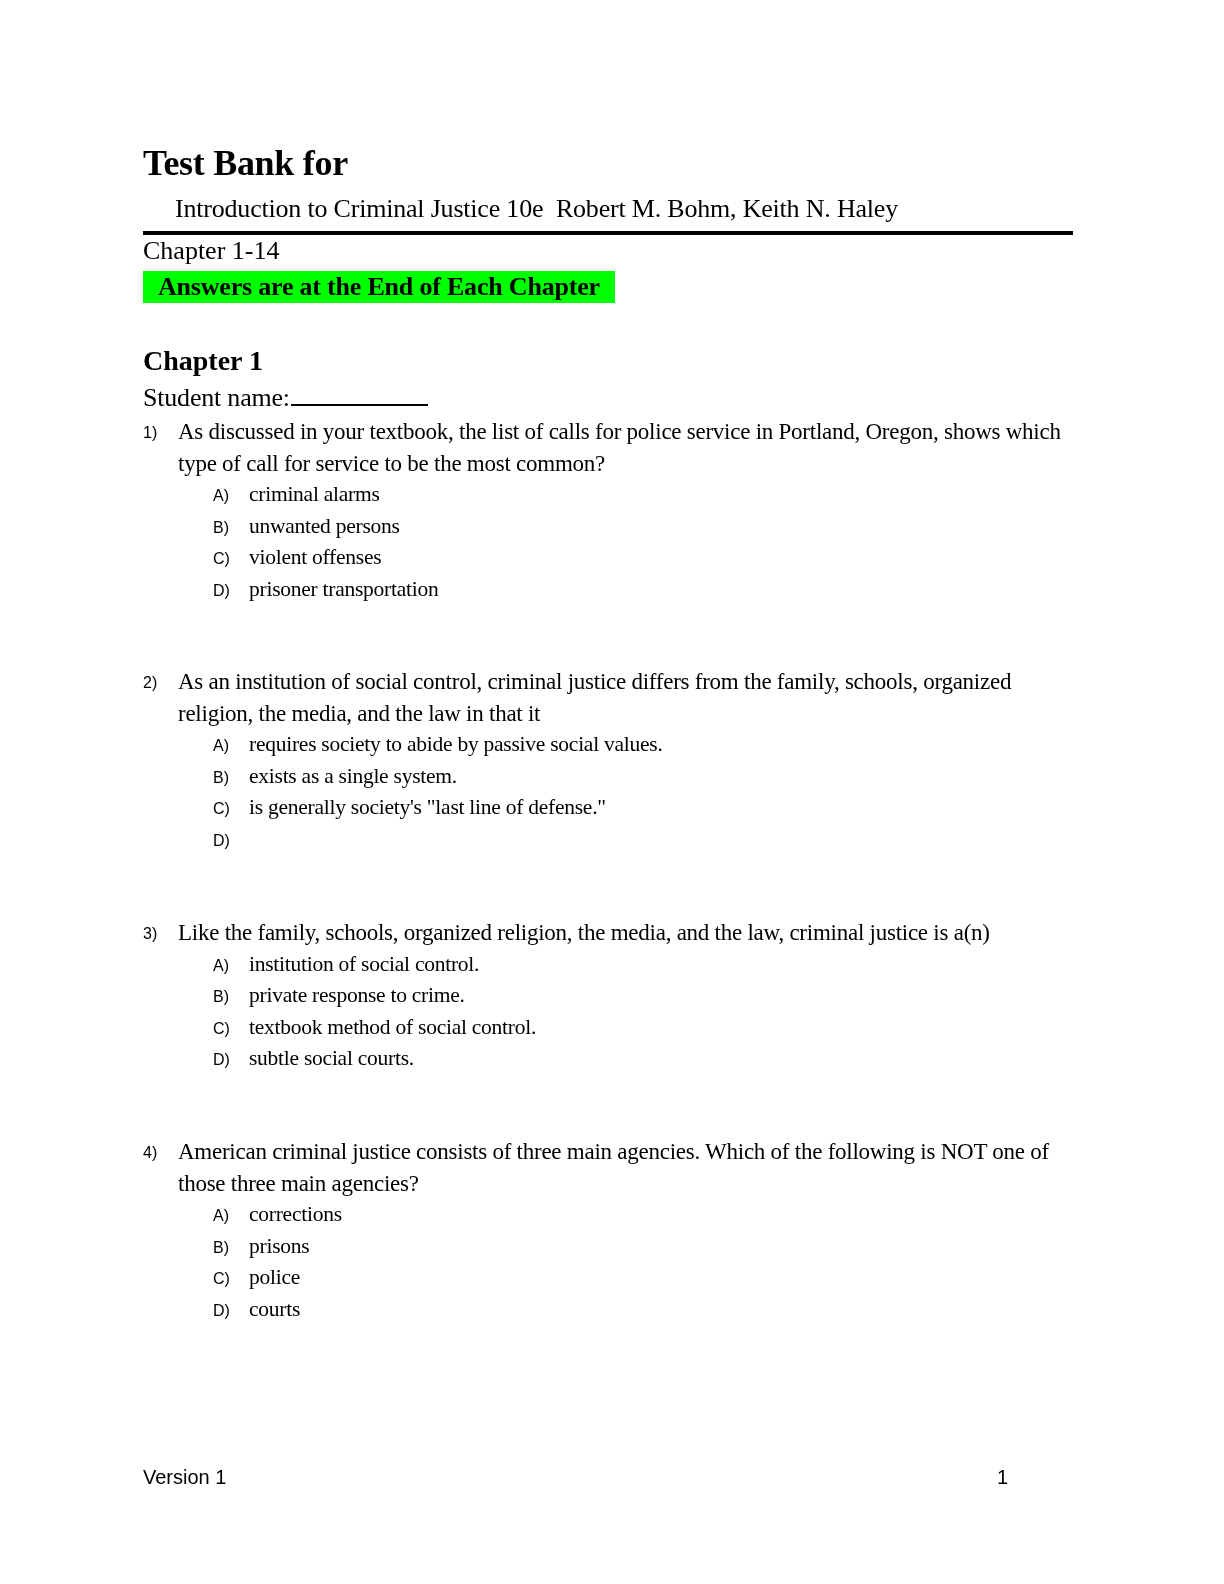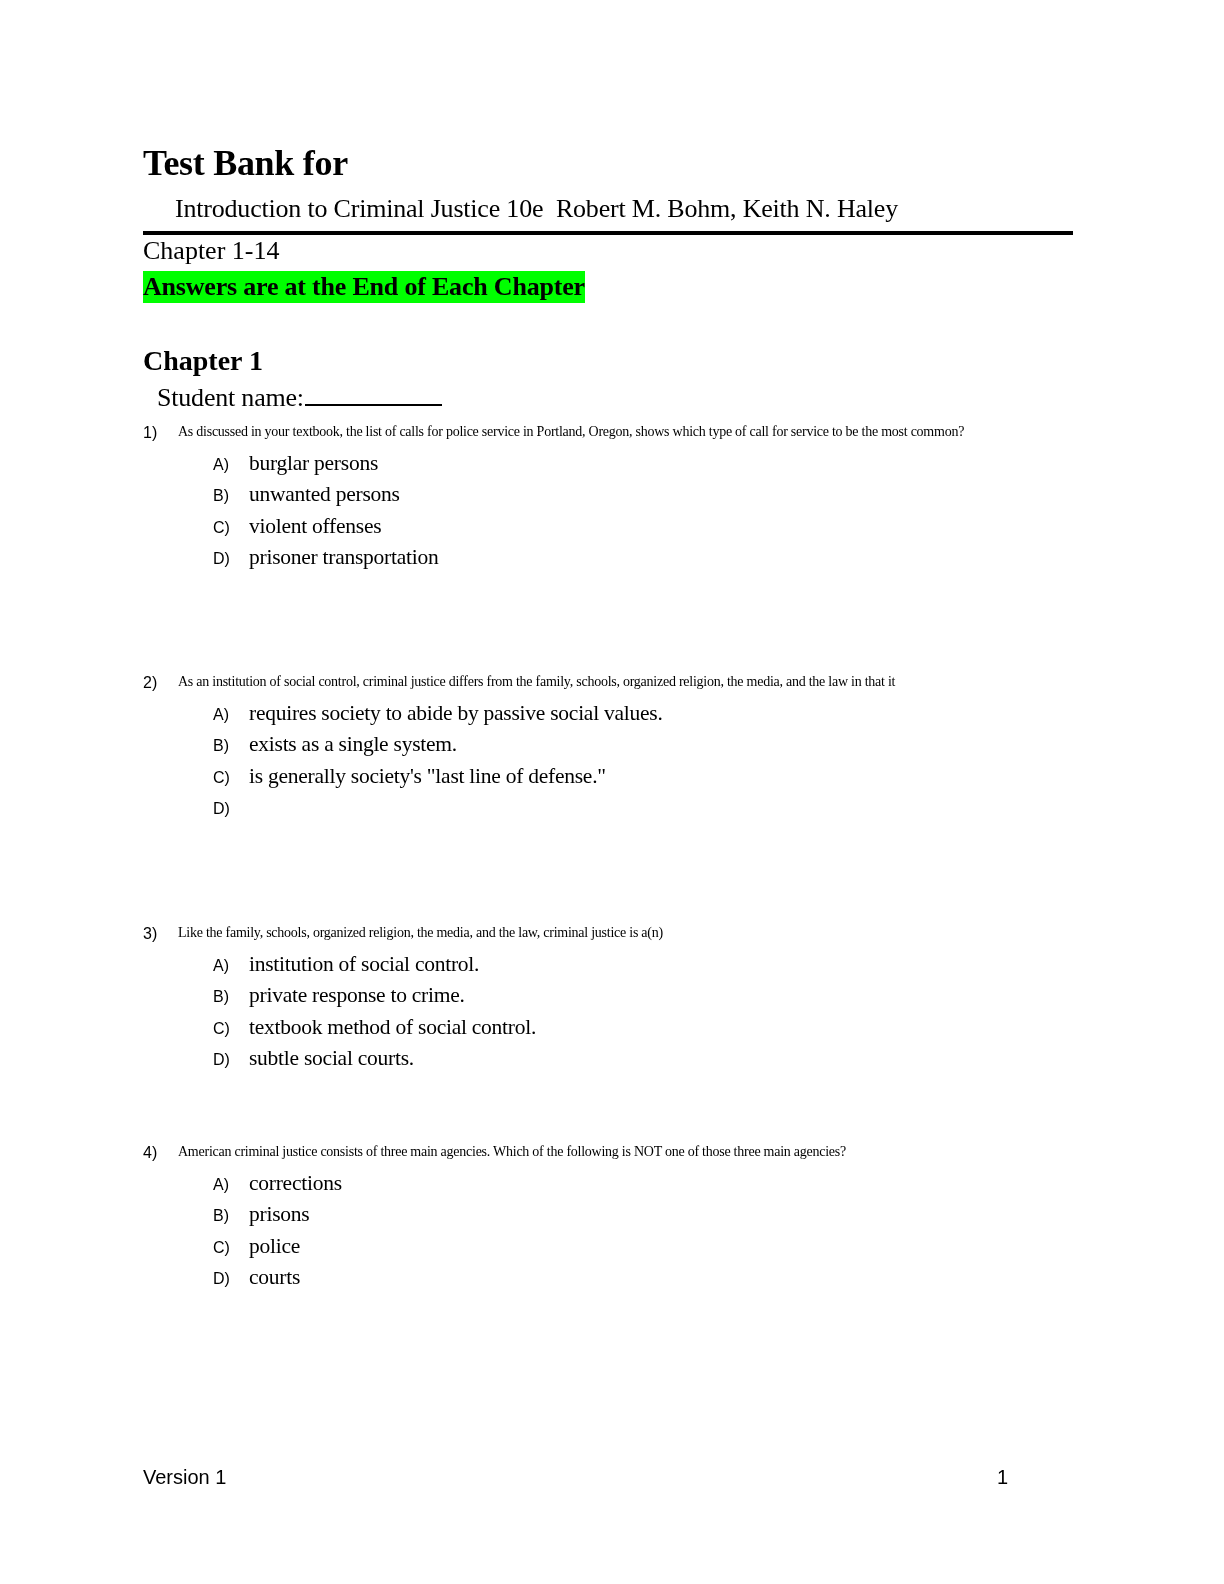--- a/index.html
+++ b/index.html
@@ -55,40 +55,39 @@
       font-size: 26px;
       line-height: 34px;
     }
     .highlight {
       position: absolute;
       left: 143px;
       top: 271px;
       font-size: 26px;
       font-weight: bold;
       line-height: 32px;
-      padding: 0 0;
+      padding: 0 15px;
       background: #00ff00;
       letter-spacing: -0.2px;
     }
     .chapter-heading {
       position: absolute;
       left: 143px;
       top: 343px;
       font-size: 28px;
       font-weight: bold;
       line-height: 36px;
     }
     .student-name {
       position: absolute;
       left: 143px;
       top: 380px;
       font-size: 26px;
       line-height: 34px;
       letter-spacing: -0.2px;
-      margin-left: 14px;
     }
     .blank-line {
       display: inline-block;
       width: 137px;
       border-bottom: 2px solid #000000;
       height: 24px;
       vertical-align: baseline;
       margin-left: 1px;
     }
     .question {
@@ -100,21 +99,21 @@
       position: absolute;
       left: 0;
       top: 0;
       font-family: "Liberation Sans", sans-serif;
       font-size: 16px;
       line-height: 31px;
       padding-top: 1px;
     }
     .q-text {
       margin-left: 35px;
-      font-size: 14px;
+      font-size: 23px;
       line-height: 31.5px;
       letter-spacing: -0.25px;
     }
     .options {
       margin-left: 70px;
       margin-top: 0;
     }
     .option {
       position: relative;
       height: 31.5px;
@@ -170,21 +169,21 @@
   <div class="student-name">
     <span>Student name:</span><span class="blank-line"></span>
   </div>
 
   <div class="question" style="top:416px;">
     <span class="q-num">1)</span>
     <div class="q-text">As discussed in your textbook, the list of calls for police service in Portland, Oregon, shows which type of call for service to be the most common?</div>
     <div class="options">
       <div class="option">
         <span class="opt-label">A)</span>
-        <span class="opt-text">burglar persons</span>
+        <span class="opt-text">criminal alarms</span>
       </div>
       <div class="option">
         <span class="opt-label">B)</span>
         <span class="opt-text">unwanted persons</span>
       </div>
       <div class="option">
         <span class="opt-label">C)</span>
         <span class="opt-text">violent offenses</span>
       </div>
       <div class="option">

